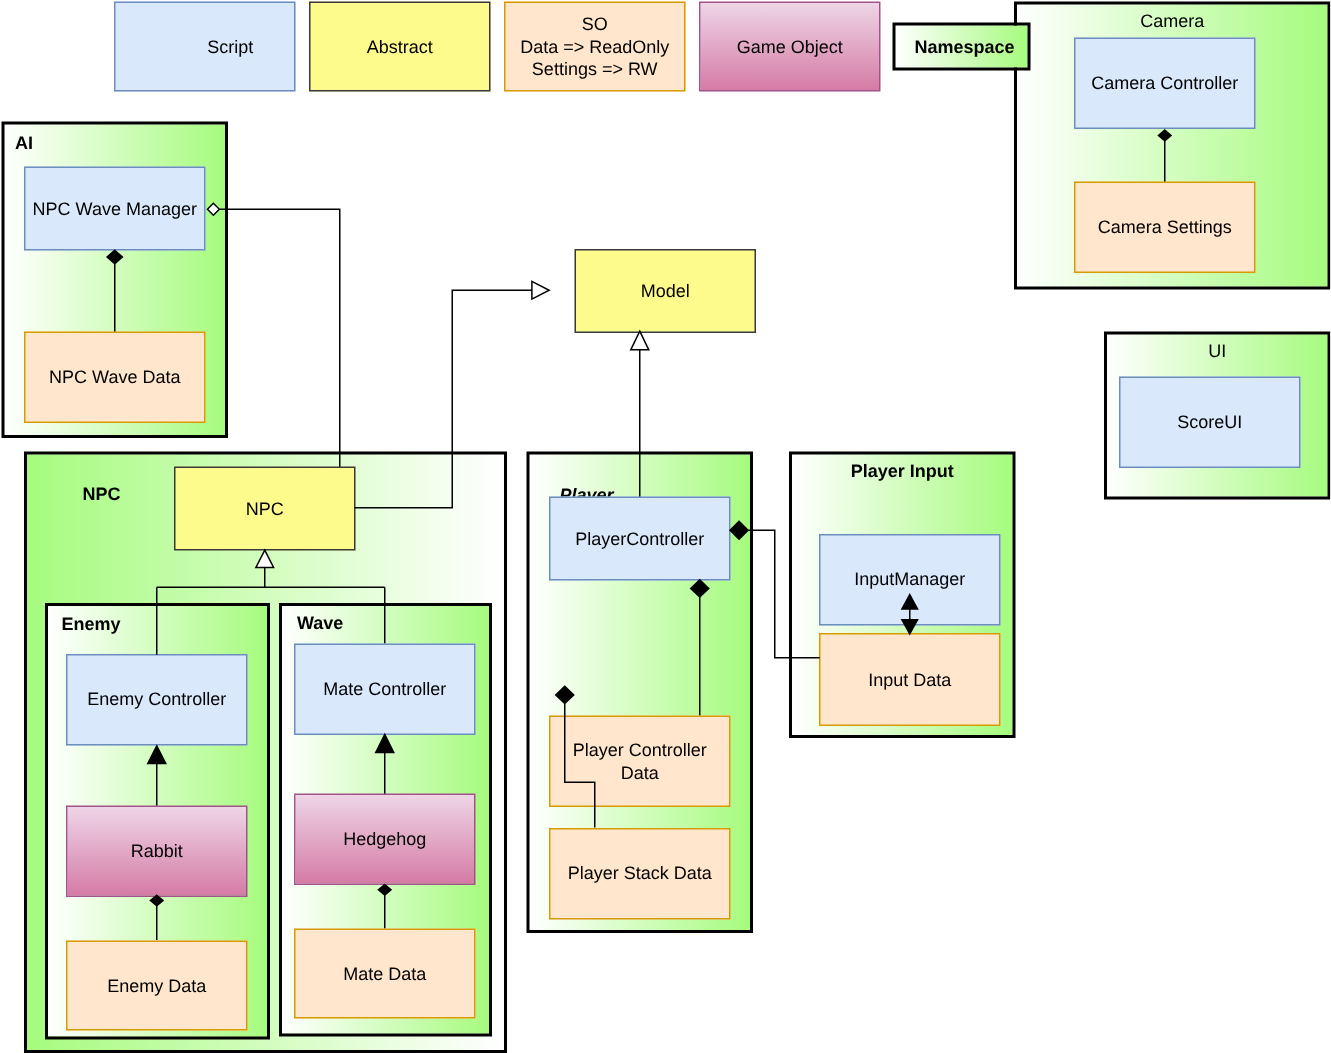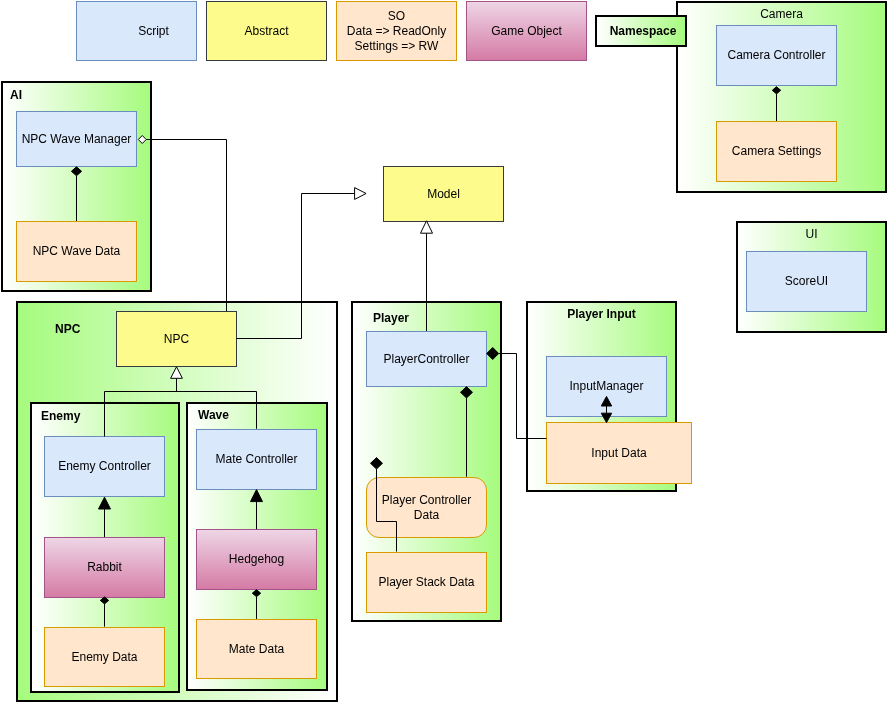--- a/index.html
+++ b/index.html
@@ -30,21 +30,21 @@
   .g-player{left:351px; top:301px; width:151px; height:321px;}
   .g-pinput{left:526px; top:301px; width:151px; height:191px;}
 
   
   .l-ai    {left:10px;  top:89px;}
   .l-cam   {left:676px; top:8px;   width:211px; text-align:center;}
   .l-ui    {left:736px; top:228px; width:151px; text-align:center;}
   .l-npc   {left:55px;  top:323px;}
   .l-enemy {left:41px;  top:410px;}
   .l-mate  {left:198px; top:409px;}
-  .l-player{left:373px; top:312px;}
+  .l-player{left:373px; top:324px;font-style:italic;}
   .l-pinput{left:526px; top:308px; width:151px; text-align:center;}
 
   
   .n-lg-script  {left:76px;  top:1px;  width:121px; height:60px;padding-left:34px;}
   .n-lg-abstract{left:206px; top:1px;  width:121px; height:60px;}
   .n-lg-so      {left:336px; top:1px;  width:121px; height:60px;}
   .n-lg-go      {left:466px; top:1px;  width:121px; height:60px;}
   .n-lg-ns      {left:595px; top:15px; width:92px;  height:32px;}
   .nslabel{position:absolute;left:0;top:8px;width:92px;text-align:center;
            font-size:12px;font-weight:bold;color:#000000;line-height:12px;}
@@ -58,24 +58,24 @@
   .n-model    {left:383px; top:166px; width:121px; height:56px;}
   .n-npc      {left:116px; top:311px; width:121px; height:56px;}
   .n-enemyctrl{left:44px;  top:436px; width:121px; height:61px;}
   .n-rabbit   {left:44px;  top:537px; width:121px; height:61px;}
   .n-enemydata{left:44px;  top:627px; width:121px; height:60px;}
   .n-matectrl {left:196px; top:429px; width:121px; height:61px;}
   .n-hedgehog {left:196px; top:529px; width:121px; height:61px;}
   .n-matedata {left:196px; top:619px; width:121px; height:60px;}
   .n-pctrl    {left:366px; top:331px; width:121px; height:56px;justify-content:center;}
   .n-psctrl   {left:366px; top:401px; width:121px; height:56px;}
-  .n-pctrldata{left:366px; top:477px; width:121px; height:61px;border-radius:13px;}
+  .n-pctrldata{left:366px; top:477px; width:121px; height:61px;}
   .n-psdata   {left:366px; top:552px; width:121px; height:61px;}
   .n-inputmgr {left:546px; top:336px; width:121px; height:61px;margin-top:20px;}
-  .n-inputdata{left:546px; top:422px; width:146px; height:62px;}
+  .n-inputdata{left:546px; top:422px; width:121px; height:62px;}
 </style>
 </head>
 <body>
 
 <div id="canvas">
 
   <div class="grp g-ai"></div>
   <div class="grp g-cam"></div>
   <div class="grp g-ui"></div>
   <div class="grp g-npc rev"></div>

